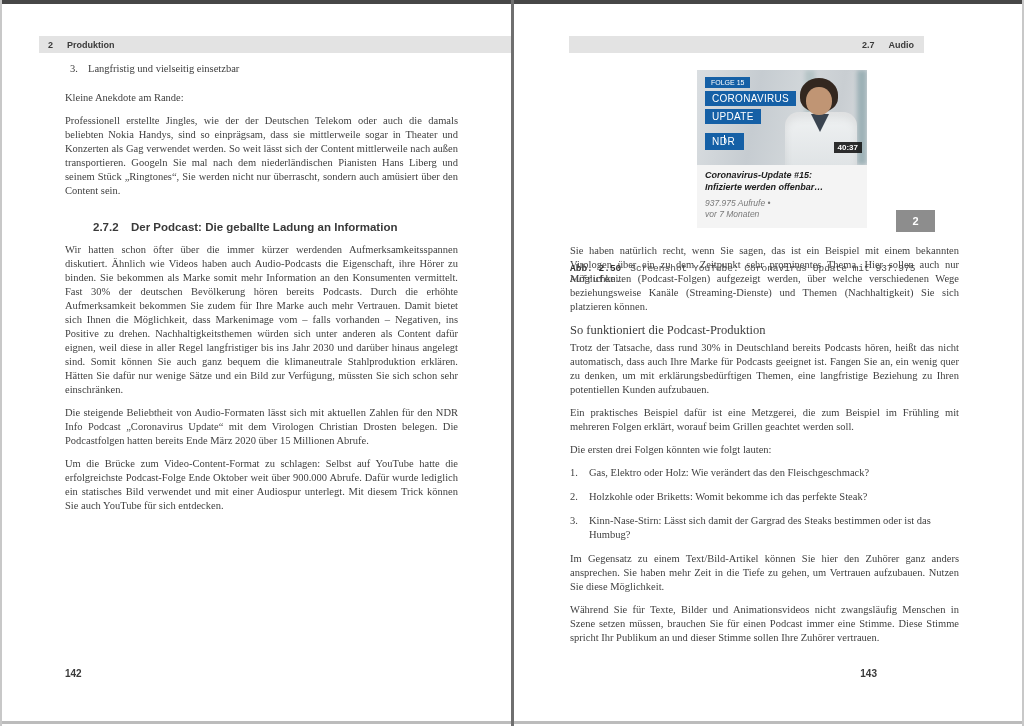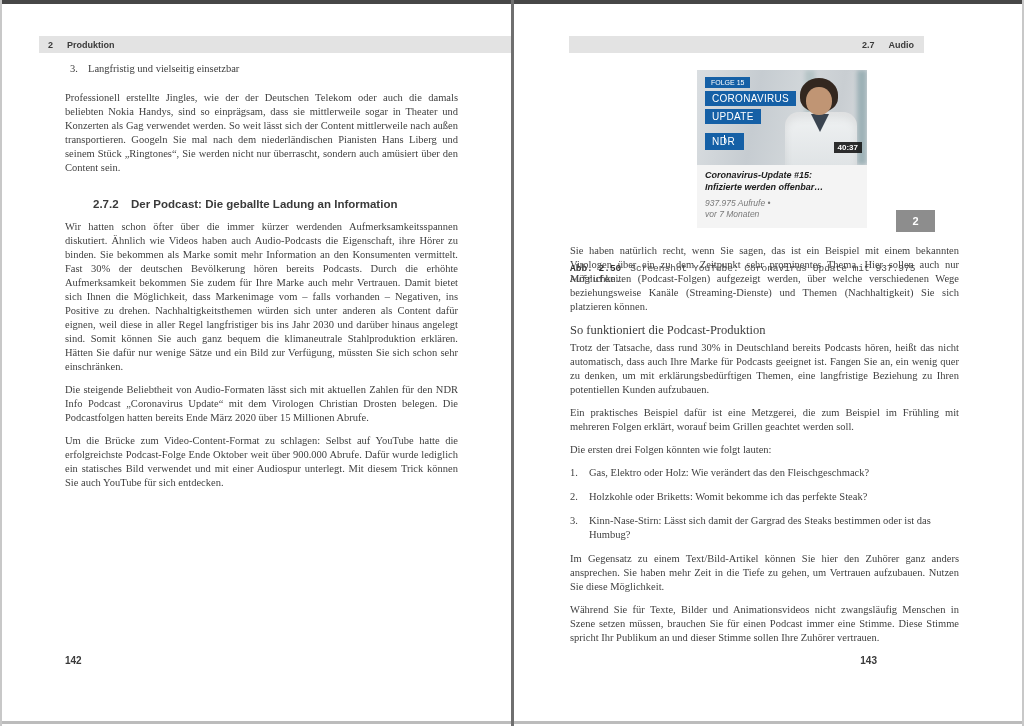--- a/index.html
+++ b/index.html
@@ -42,21 +42,21 @@
 
   .subheading{margin:5px 0 4px 0;font-size:12.5px;color:#3d3d3d;}
 
   .plain-line{margin:0 0 10px 0;}
 
   .num-list{margin:0 0 9px 0;}
   .num-item{display:flex;margin:0 0 10px 0;}
   .num-item .num{width:19px;flex:none;}
   .num-item .txt{flex:1;}
 
-  .page-num{position:absolute;bottom:55px;font-family:"Liberation Sans",sans-serif;
+  .page-num{position:absolute;bottom:42px;font-family:"Liberation Sans",sans-serif;
     font-size:10px;font-weight:bold;color:#3a3a3a;}
   .pn-left{left:63px;}
   .pn-right{right:63px;}
 
   
   .chapter-tab{position:absolute;top:206px;right:5px;width:39px;height:22px;background:#8d8d8d;
     color:#fff;font-family:"Liberation Sans",sans-serif;font-size:11px;font-weight:bold;
     display:flex;align-items:center;justify-content:center;}
 
   
@@ -102,20 +102,21 @@
   <div class="runhead runhead-left">
     <span class="rh-num">2</span>
     <span>Produktion</span>
   </div>
 
   <div class="body-col bc-left">
     <div class="runin-heading">
       <span class="num">3.</span>
       <span>Langfristig und vielseitig einsetzbar</span>
     </div>
+    <p class="para intro-line">Kleine Anekdote am Rande:</p>
     <p class="para">Professionell erstellte Jingles, wie der der Deutschen Telekom oder auch die damals beliebten Nokia Handys, sind so einprägsam, dass sie mittlerweile sogar in Theater und Konzerten als Gag verwendet werden. So weit lässt sich der Content mittlerweile nach außen transportieren. Googeln Sie mal nach dem niederländischen Pianisten Hans Liberg und seinem Stück „Ringtones“, Sie werden nicht nur überrascht, sondern auch amüsiert über den Content sein.</p>
 
     <div class="section-heading">
       <span class="num">2.7.2</span>
       <span>Der Podcast: Die geballte Ladung an Information</span>
     </div>
     <p class="para">Wir hatten schon öfter über die immer kürzer werdenden Aufmerksamkeitsspannen diskutiert. Ähnlich wie Videos haben auch Audio-Podcasts die Eigenschaft, ihre Hörer zu binden. Sie bekommen als Marke somit mehr Information an den Konsumenten vermittelt. Fast 30% der deutschen Bevölkerung hören bereits Podcasts. Durch die erhöhte Aufmerksamkeit bekommen Sie zudem für Ihre Marke auch mehr Vertrauen. Damit bietet sich Ihnen die Möglichkeit, dass Markenimage vom – falls vorhanden – Negativen, ins Positive zu drehen. Nachhaltigkeitsthemen würden sich unter anderen als Content dafür eignen, weil diese in aller Regel langfristiger bis ins Jahr 2030 und darüber hinaus angelegt sind. Somit können Sie auch ganz bequem die klimaneutrale Stahlproduktion erklären. Hätten Sie dafür nur wenige Sätze und ein Bild zur Verfügung, müssten Sie sich schon sehr einschränken.</p>
     <p class="para">Die steigende Beliebtheit von Audio-Formaten lässt sich mit aktuellen Zahlen für den NDR Info Podcast „Coronavirus Update“ mit dem Virologen Christian Drosten belegen. Die Podcastfolgen hatten bereits Ende März 2020 über 15 Millionen Abrufe.</p>
     <p class="para">Um die Brücke zum Video-Content-Format zu schlagen: Selbst auf YouTube hatte die erfolgreichste Podcast-Folge Ende Oktober weit über 900.000 Abrufe. Dafür wurde lediglich ein statisches Bild verwendet und mit einer Audiospur unterlegt. Mit diesem Trick können Sie auch YouTube für sich entdecken.</p>
   </div>

